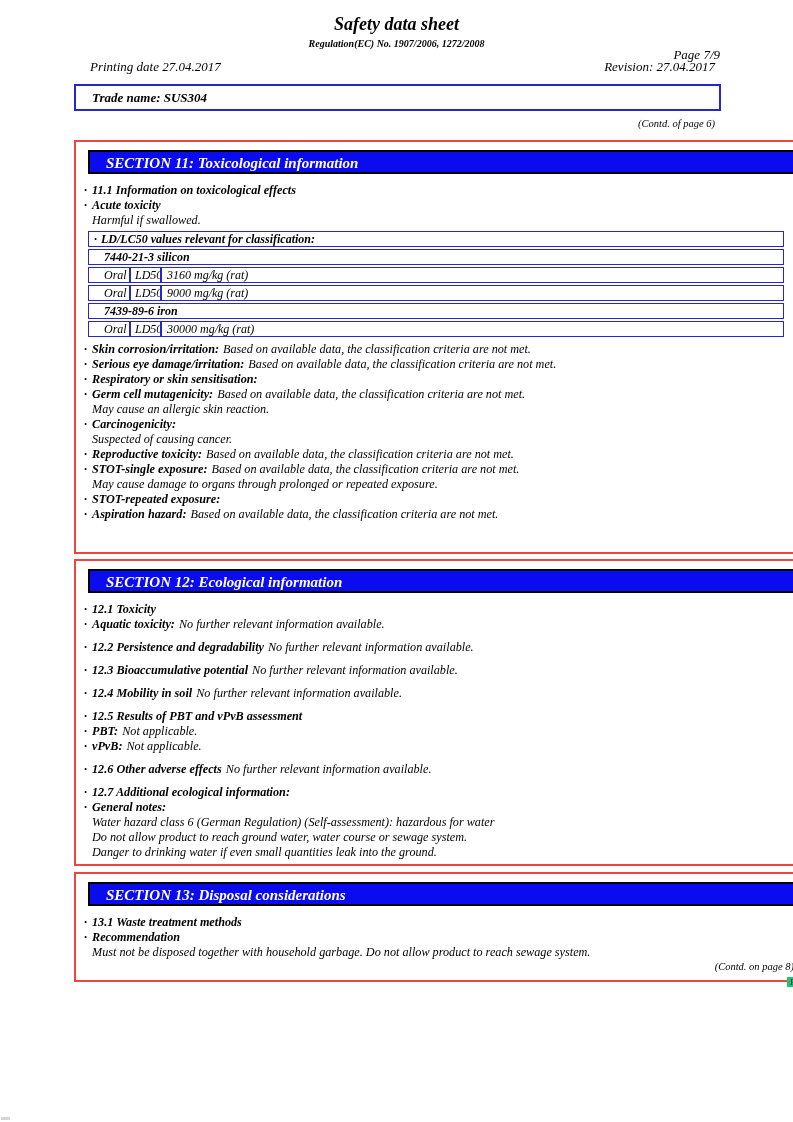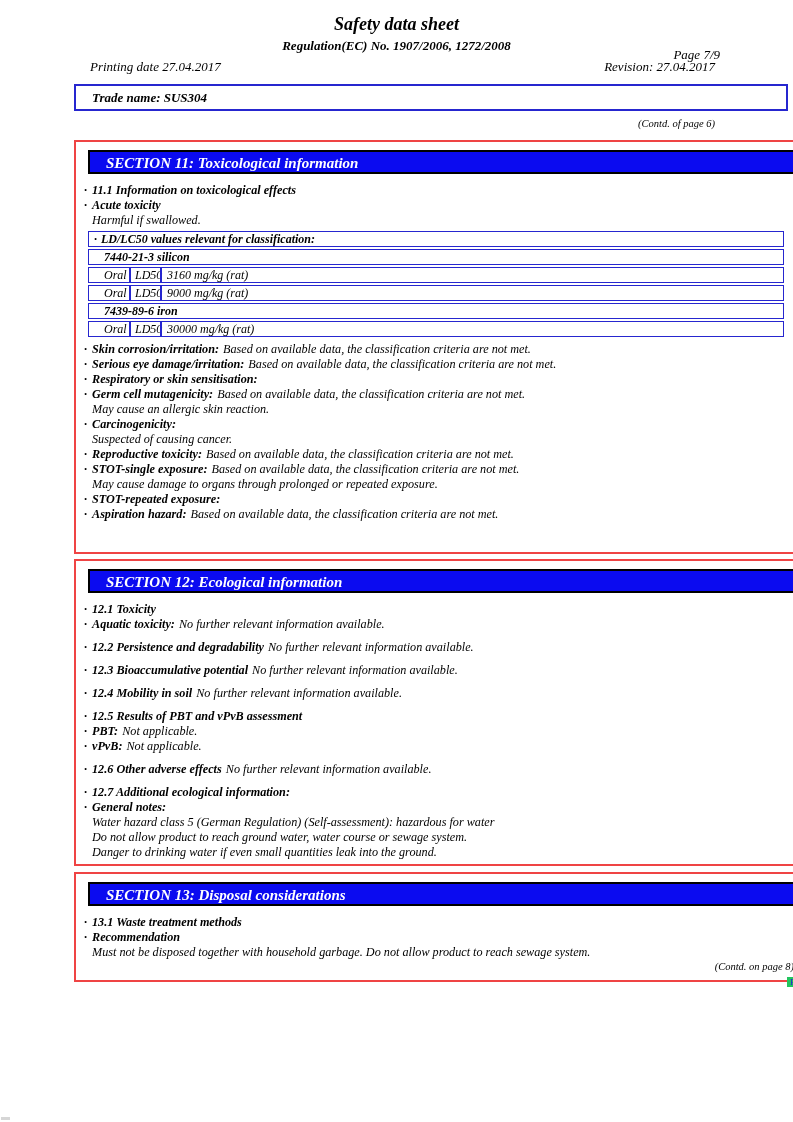--- a/index.html
+++ b/index.html
@@ -9,26 +9,26 @@
     background:#ffffff; overflow:hidden; color:#000;
     font-family:"Liberation Serif","DejaVu Serif",serif; font-style:italic;
   }
   .abs { position:absolute; }
   .b { font-weight:bold; }
   .center { width:100%; text-align:center; }
 
   
   .page-number { top:3px; right:73px; font-size:13px;margin-top:44px; }
   .doc-title   { top:14px; font-size:18px; font-weight:bold; }
-  .doc-subtitle{ top:38px; font-size:13px; font-weight:bold; }
+  .doc-subtitle{ top:38px; font-size:10px; font-weight:bold; }
   .printing-date { top:59px; left:90px; font-size:13px; }
   .revision      { top:59px; right:78px; font-size:13px; }
 
   .trade-box {
-    top:84px; left:74px; width:714px; height:27px;
+    top:84px; left:74px; width:647px; height:27px;
     border:2px solid #2626cf; background:#fff;
     font-size:13px; font-weight:bold; padding:4px 4px 0 16px;
   }
   .contd { font-size:10.5px; }
   .contd-of { top:118px; right:78px; }
 
   
   .sect {
     left:74px; width:738px; border:2px solid #ef4444; background:#fff;
   }
@@ -157,21 +157,21 @@
         <p class="ln bl b">12.5 Results of PBT and vPvB assessment</p>
         <p class="ln bl"><b>PBT:</b><span>Not applicable.</span></p>
         <p class="ln bl"><b>vPvB:</b><span>Not applicable.</span></p>
       </div>
       <div class="grp">
         <p class="ln bl"><b>12.6 Other adverse effects</b><span>No further relevant information available.</span></p>
       </div>
       <div class="grp">
         <p class="ln bl b">12.7 Additional ecological information:</p>
         <p class="ln bl b">General notes:</p>
-        <p class="ln"><span>Water hazard class 5 (German Regulation) (Self-assessment): hazardous for water</span></p>
+        <p class="ln"><span>Water hazard class 6 (German Regulation) (Self-assessment): hazardous for water</span></p>
         <p class="ln"><span>Do not allow product to reach ground water, water course or sewage system.</span></p>
         <p class="ln"><span>Danger to drinking water if even small quantities leak into the ground.</span></p>
       </div>
     </div>
   </div>
 
   <div class="abs sect s13">
     <div class="bar">SECTION 13: Disposal considerations</div>
     <div class="content">
       <p class="ln bl b">13.1 Waste treatment methods</p>

